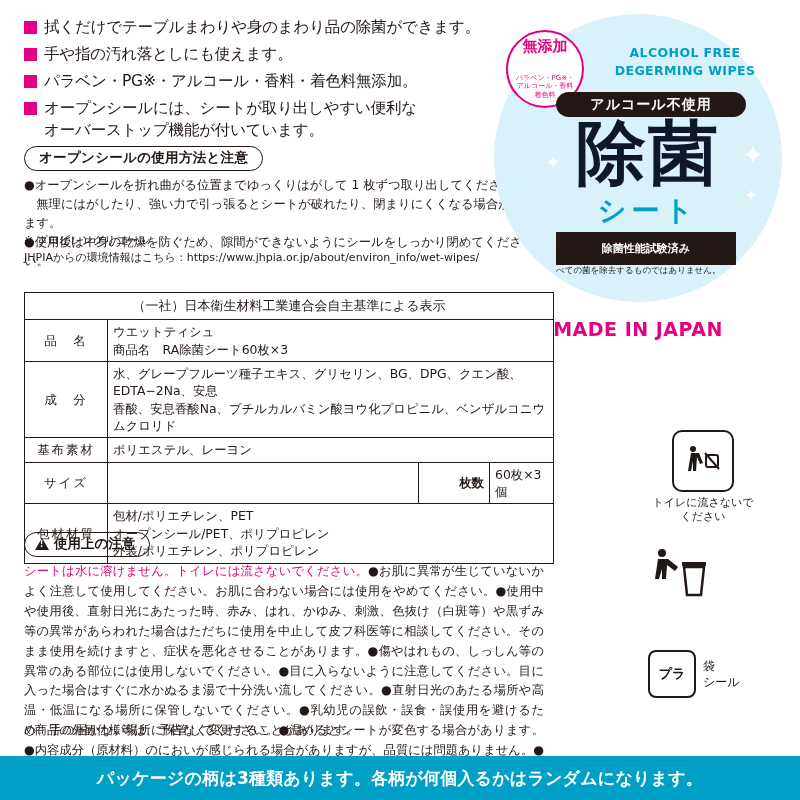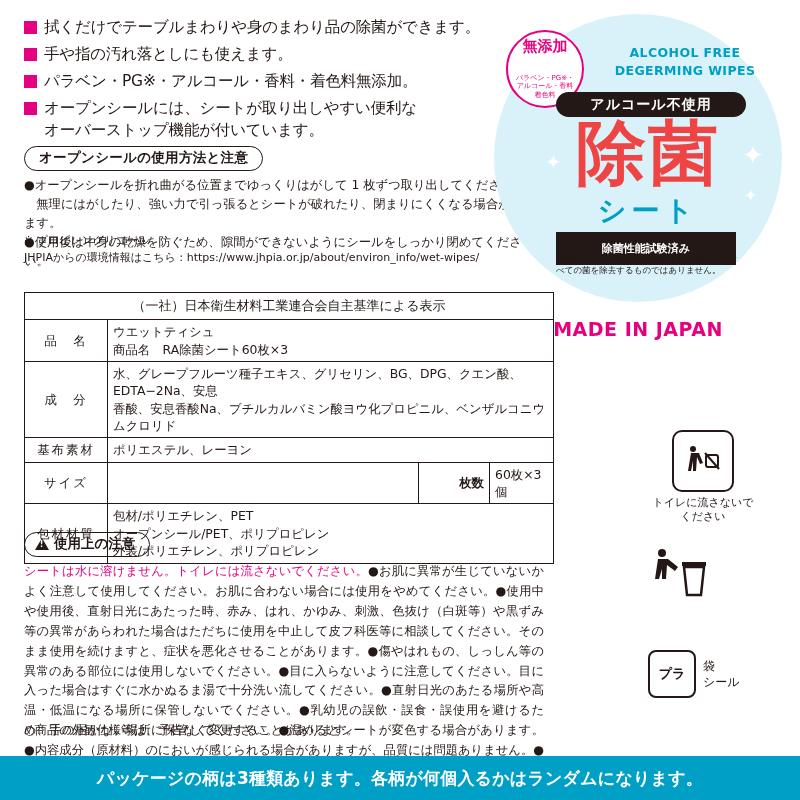--- a/index.html
+++ b/index.html
@@ -87,21 +87,21 @@
     position:absolute;left:600px;top:44px;width:170px;text-align:center;color:#00a0c6;
     font-size:12.5px;font-weight:bold;line-height:1.45;letter-spacing:0.4px;
   }
   .ribbon{
     position:absolute;left:556px;top:92px;width:190px;height:25px;border-radius:13px;
     background:#231815;color:#fff;font-size:14px;font-weight:bold;
     display:flex;align-items:center;justify-content:center;letter-spacing:1px;
   }
   .jokin{
     position:absolute;left:540px;top:118px;width:216px;text-align:center;
-    color:#ef4444;font-size:70px;font-weight:bold;line-height:1;letter-spacing:2px;
+    color:#0f172a;font-size:70px;font-weight:bold;line-height:1;letter-spacing:2px;
   }
   .sheet-word{
     position:absolute;left:540px;top:192px;width:216px;text-align:center;
     color:#00a0c6;font-size:28px;font-weight:bold;letter-spacing:5px;
   }
   .spark{position:absolute;color:#fff;font-size:20px;}
   .testbox{
     position:absolute;left:556px;top:232px;width:180px;height:33px;
     background:#231815;color:#fff;font-size:11px;font-weight:bold;
     display:flex;align-items:center;justify-content:center;

